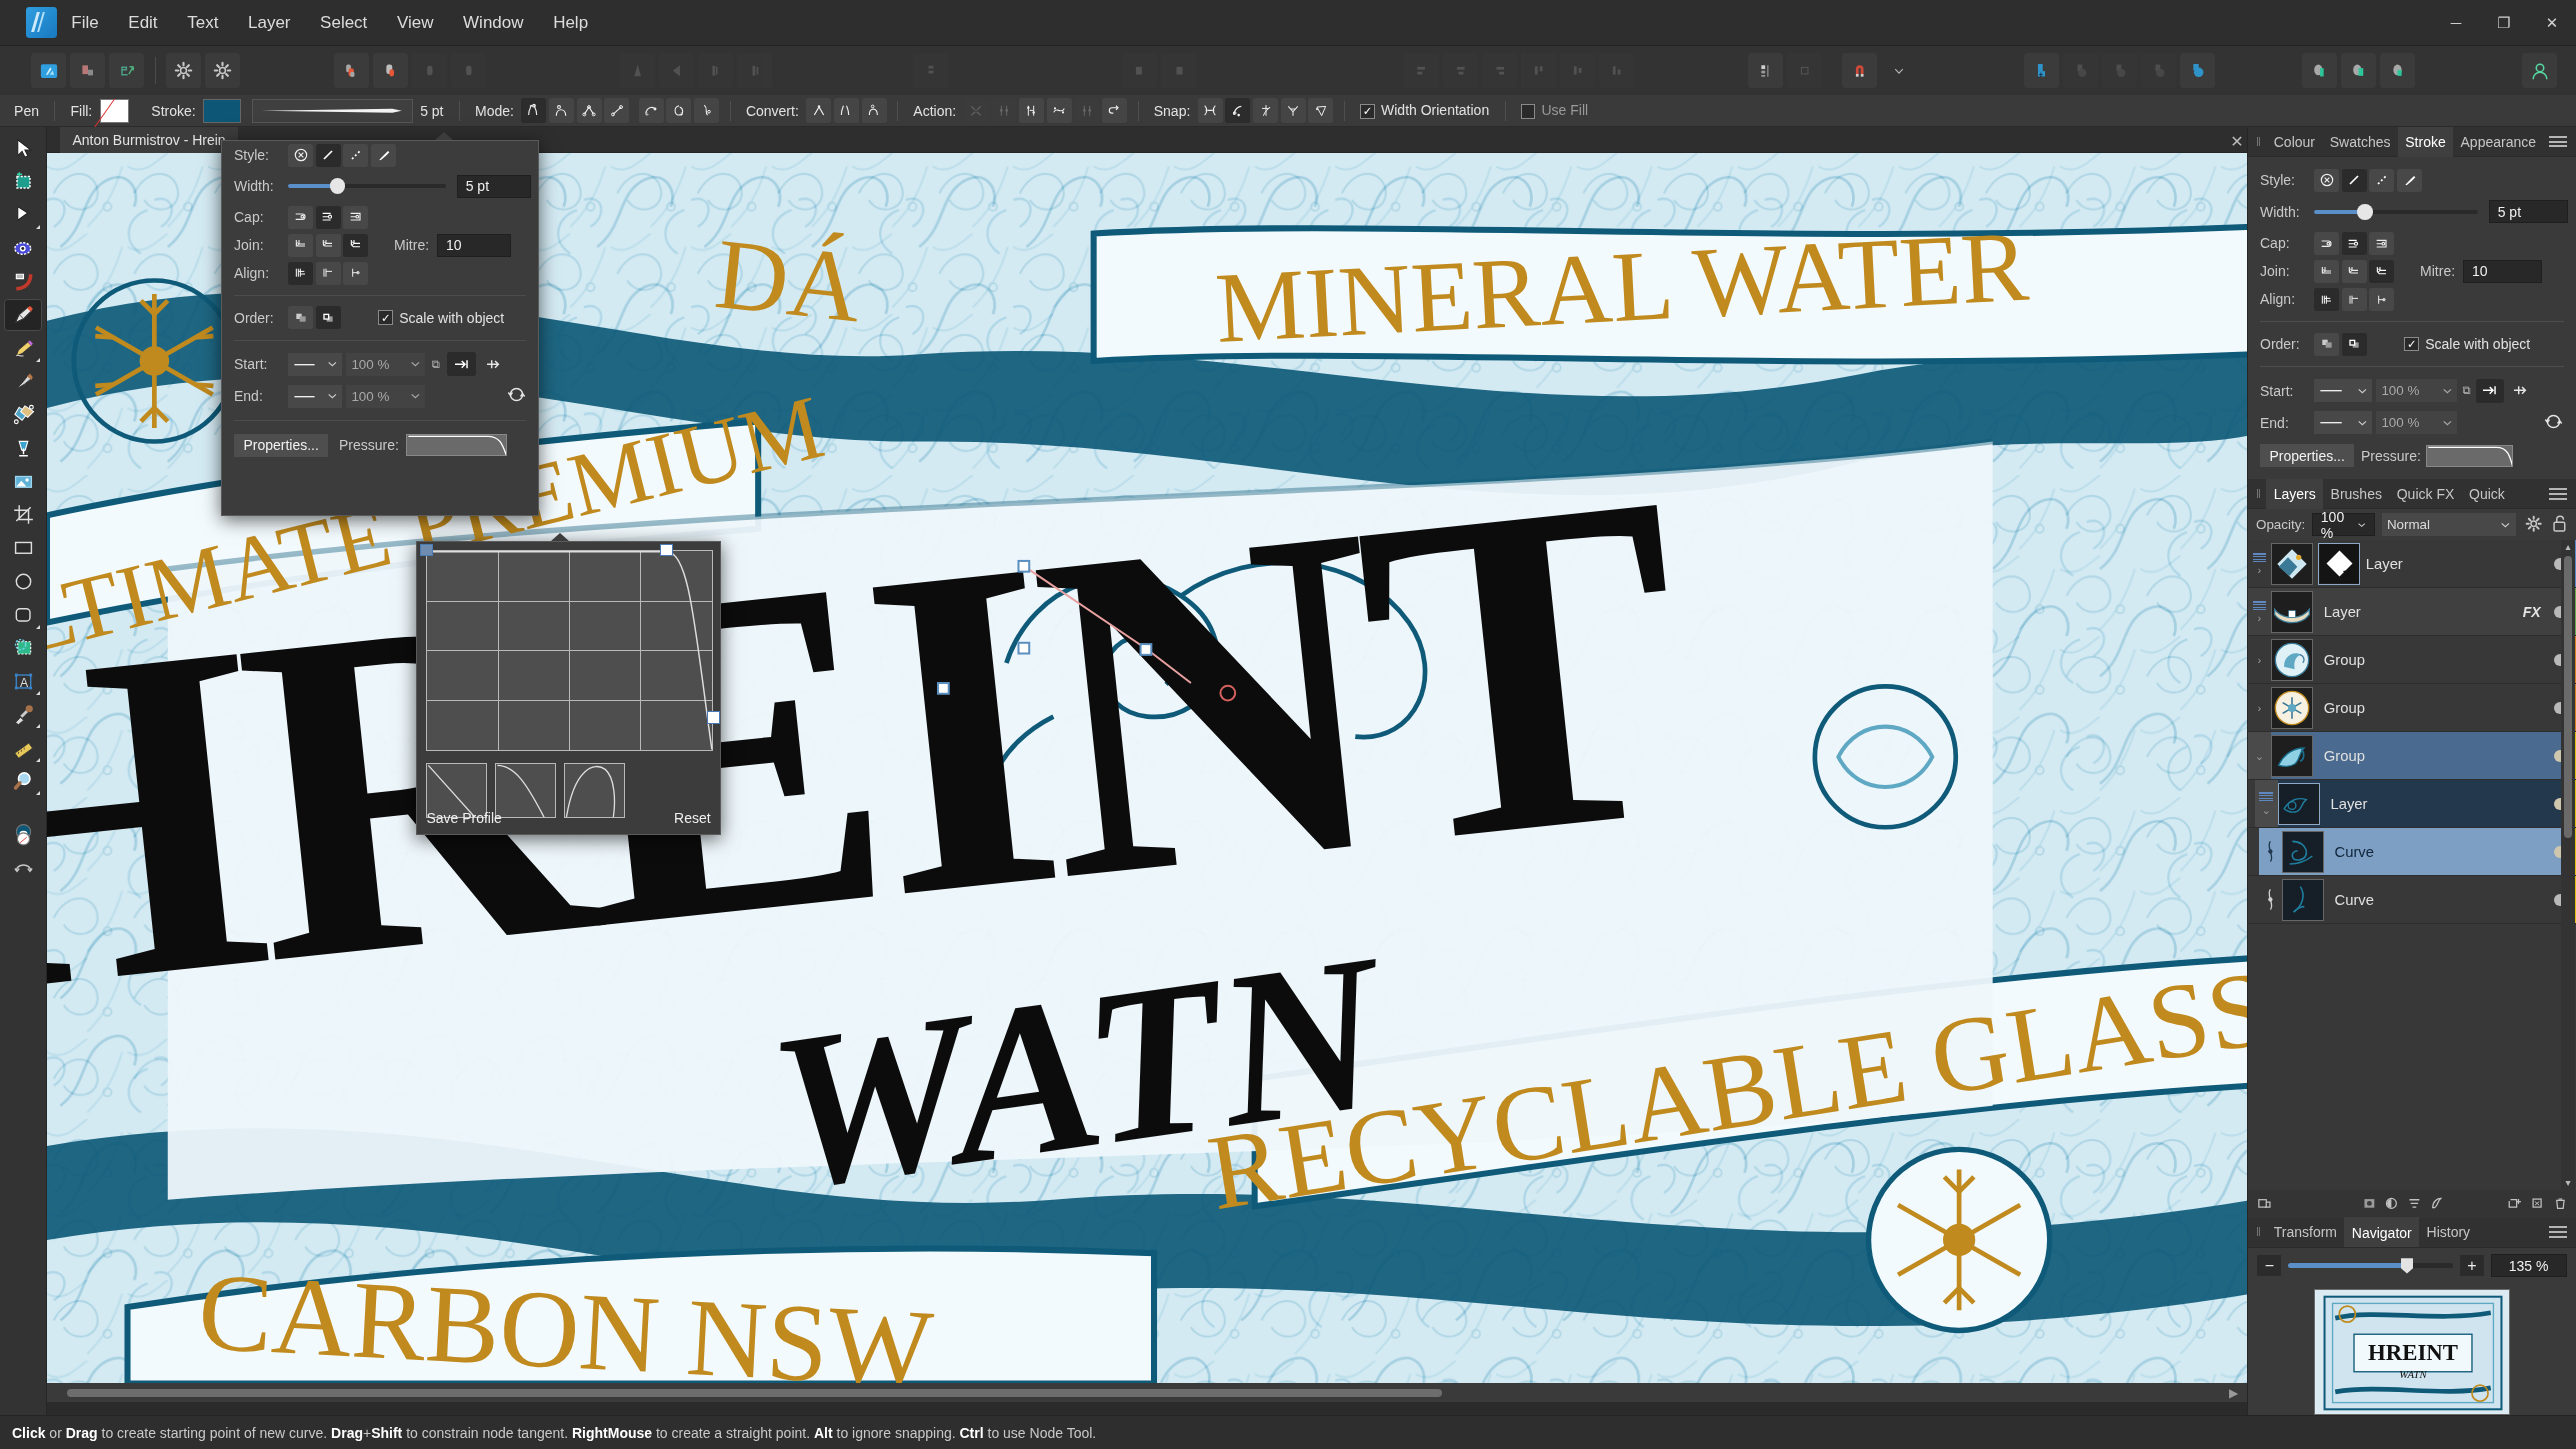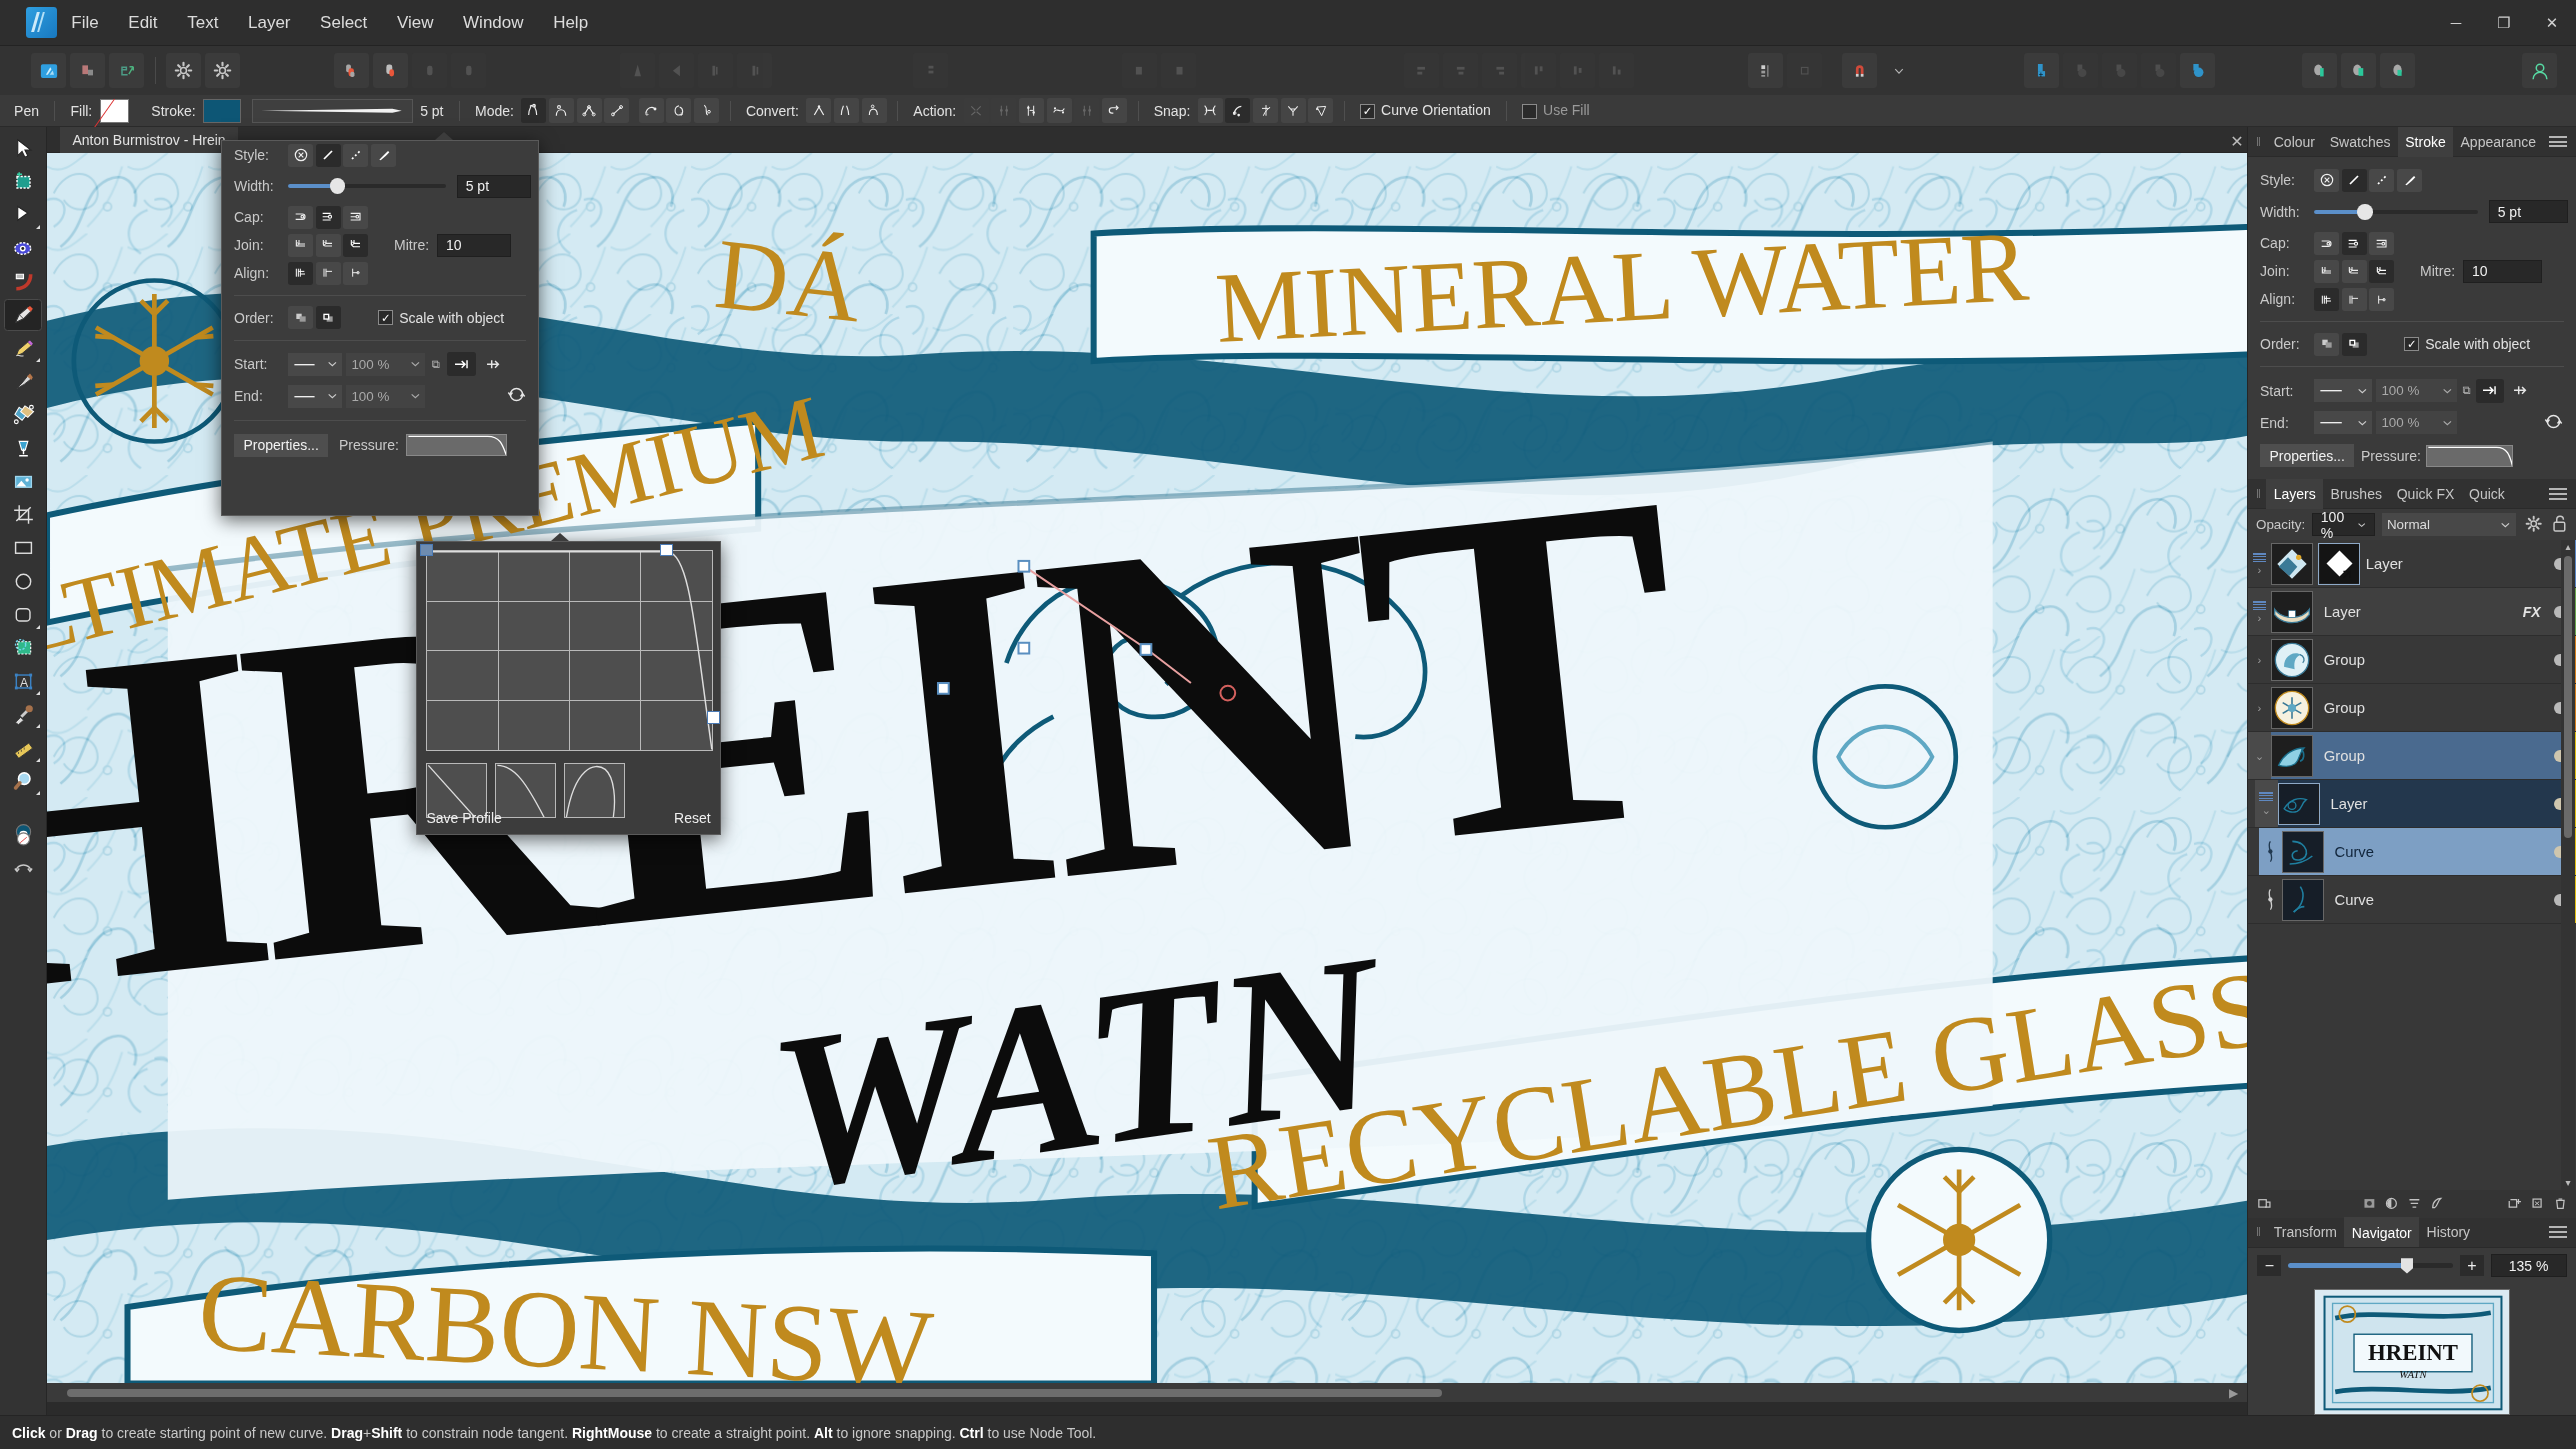--- a/index.html
+++ b/index.html
@@ -595,21 +595,21 @@
       </svg>
     </div>
   <div class="cbtn">
       <svg width="16" height="14.8" viewBox="0 0 24 22">
         <path d="M6 6 L19 5 L13 19 Z" stroke="#eee" stroke-width="1.5" fill="none"></path>
         <circle cx="6" cy="9" r="1.6" fill="#eee"></circle>
       </svg>
     </div>
   <div class="csep"></div>
   <span class="ctxlabel">
-    <span class="checkbox">✓</span><span>Curve Orientation</span>
+    <span class="checkbox">✓</span><span>Width Orientation</span>
   </span>
   <div class="csep"></div>
   <span class="ctxlabel" style="color:#9a9a9a">
     <span class="checkbox"></span><span>Use Fill</span>
   </span>
 </div>
 
 <div id="tools">
   <div class="tool">
       <svg viewBox="0 0 32 32">

